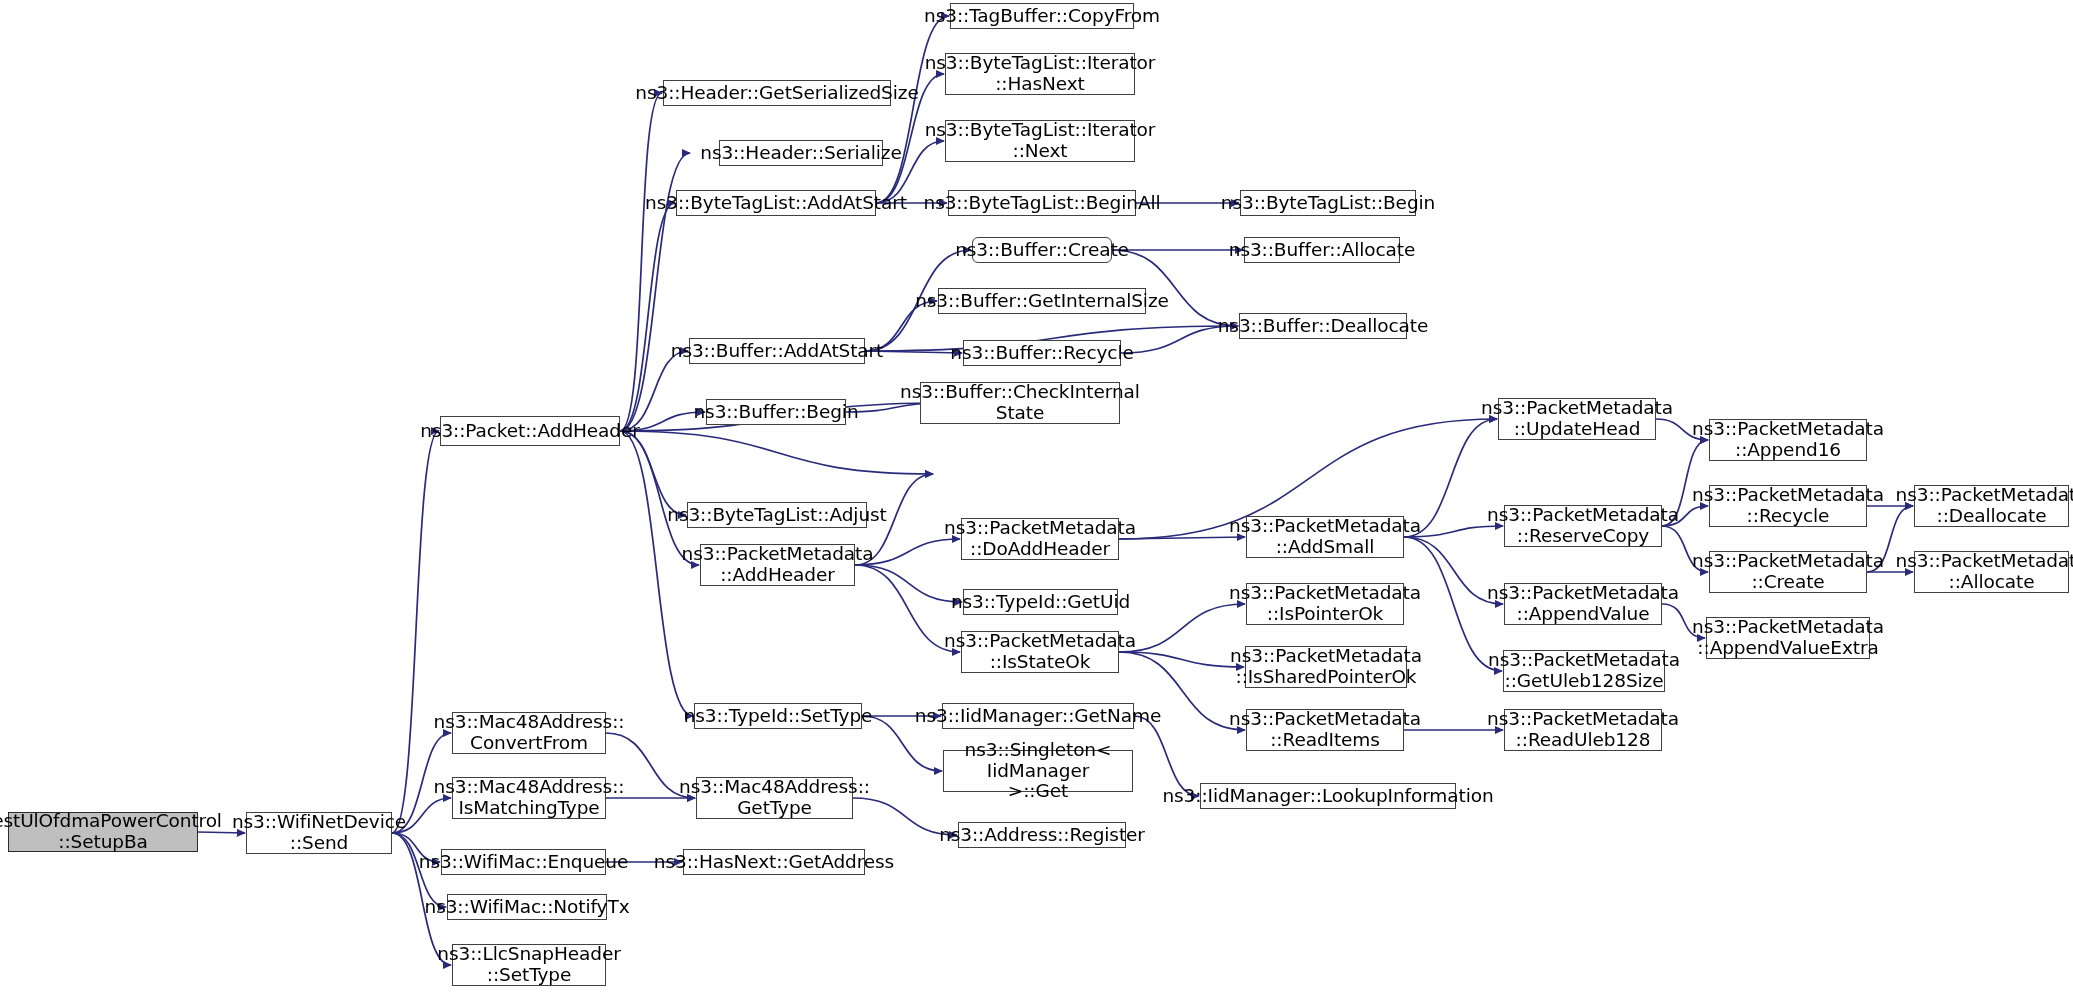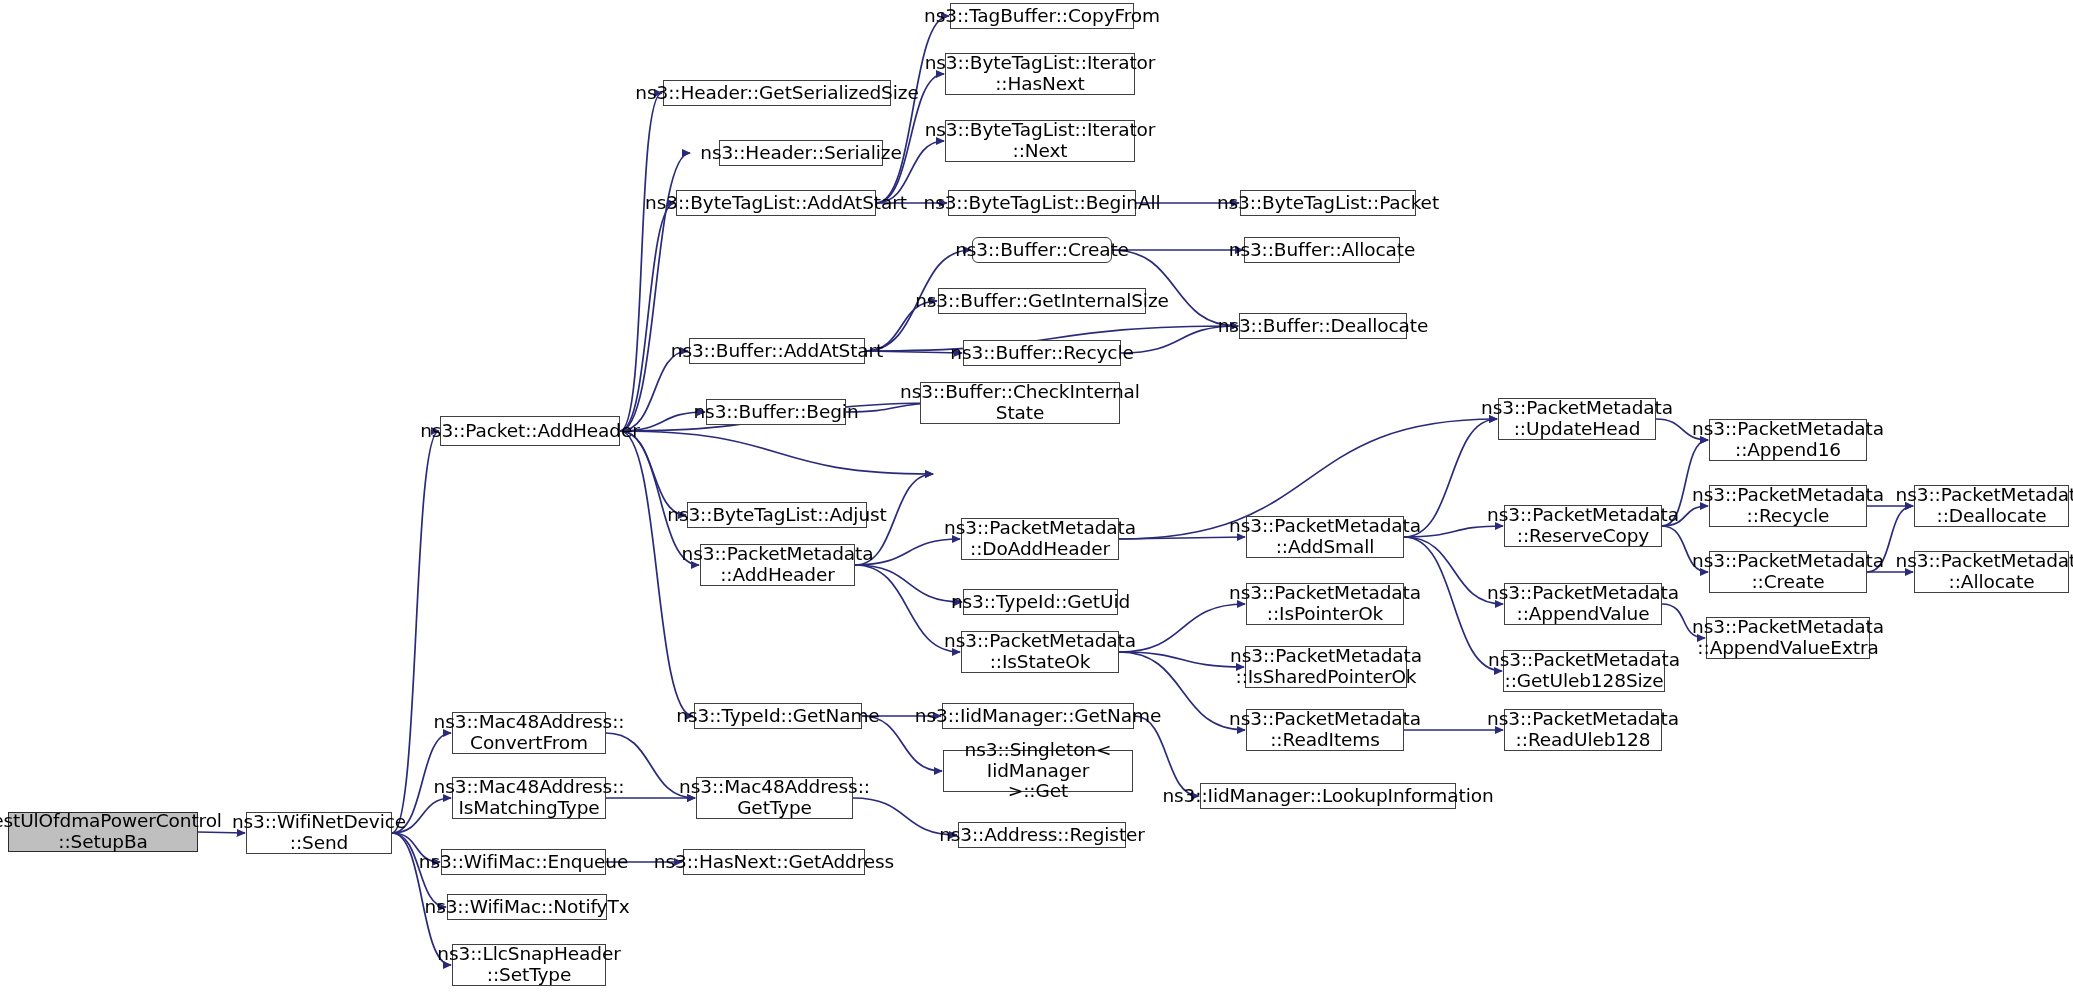--- a/index.html
+++ b/index.html
@@ -153,26 +153,26 @@
     <div class="node" style="left: 972px; top: 237px; width: 140px; height: 26px; border-radius: 6px;"><span class="node-label">ns3::Buffer::Create</span></div>
     <div class="node" style="left: 938px; top: 288px; width: 208px; height: 26px;"><span class="node-label">ns3::Buffer::GetInternalSize</span></div>
     <div class="node" style="left: 963px; top: 340px; width: 158px; height: 26px; text-align: center;"><span class="node-label">ns3::Buffer::Recycle</span></div>
     <div class="node" style="left: 920px; top: 382px; width: 200px; height: 42px;"><span class="node-label">ns3::Buffer::CheckInternal
 State</span></div>
     <div class="node" style="left: 961px; top: 518px; width: 158px; height: 42px;"><span class="node-label">ns3::PacketMetadata
 ::DoAddHeader</span></div>
     <div class="node" style="left: 963px; top: 589px; width: 155px; height: 26px;"><span class="node-label">ns3::TypeId::GetUid</span></div>
     <div class="node" style="left: 961px; top: 631px; width: 158px; height: 42px;"><span class="node-label">ns3::PacketMetadata
 ::IsStateOk</span></div>
-    <div class="node" style="left: 694px; top: 703px; width: 168px; height: 26px;"><span class="node-label">ns3::TypeId::GetName</span></div>
+    <div class="node" style="left: 694px; top: 703px; width: 168px; height: 26px;"><span class="node-label">ns3::TypeId::SetType</span></div>
     <div class="node" style="left: 942px; top: 703px; width: 192px; height: 26px; justify-content: center;"><span class="node-label">ns3::IidManager::GetName</span></div>
     <div class="node" style="left: 943px; top: 750px; width: 190px; height: 42px;"><span class="node-label">ns3::Singleton&lt; IidManager
 &gt;::Get</span></div>
     <div class="node" style="left: 1244px; top: 237px; width: 156px; height: 26px;"><span class="node-label">ns3::Buffer::Allocate</span></div>
-    <div class="node" style="left: 1240px; top: 190px; width: 176px; height: 26px;"><span class="node-label">ns3::ByteTagList::Packet</span></div>
+    <div class="node" style="left: 1240px; top: 190px; width: 176px; height: 26px;"><span class="node-label">ns3::ByteTagList::Begin</span></div>
     <div class="node" style="left: 1239px; top: 313px; width: 168px; height: 26px;"><span class="node-label">ns3::Buffer::Deallocate</span></div>
     <div class="node" style="left: 1498px; top: 398px; width: 158px; height: 42px;"><span class="node-label">ns3::PacketMetadata
 ::UpdateHead</span></div>
     <div class="node" style="left: 1246px; top: 516px; width: 158px; height: 42px;"><span class="node-label">ns3::PacketMetadata
 ::AddSmall</span></div>
     <div class="node" style="left: 1246px; top: 583px; width: 158px; height: 42px;"><span class="node-label">ns3::PacketMetadata
 ::IsPointerOk</span></div>
     <div class="node" style="left: 1246px; top: 709px; width: 158px; height: 42px;"><span class="node-label">ns3::PacketMetadata
 ::ReadItems</span></div>
     <div class="node" style="left: 1245px; top: 646px; width: 162px; height: 42px;"><span class="node-label">ns3::PacketMetadata

